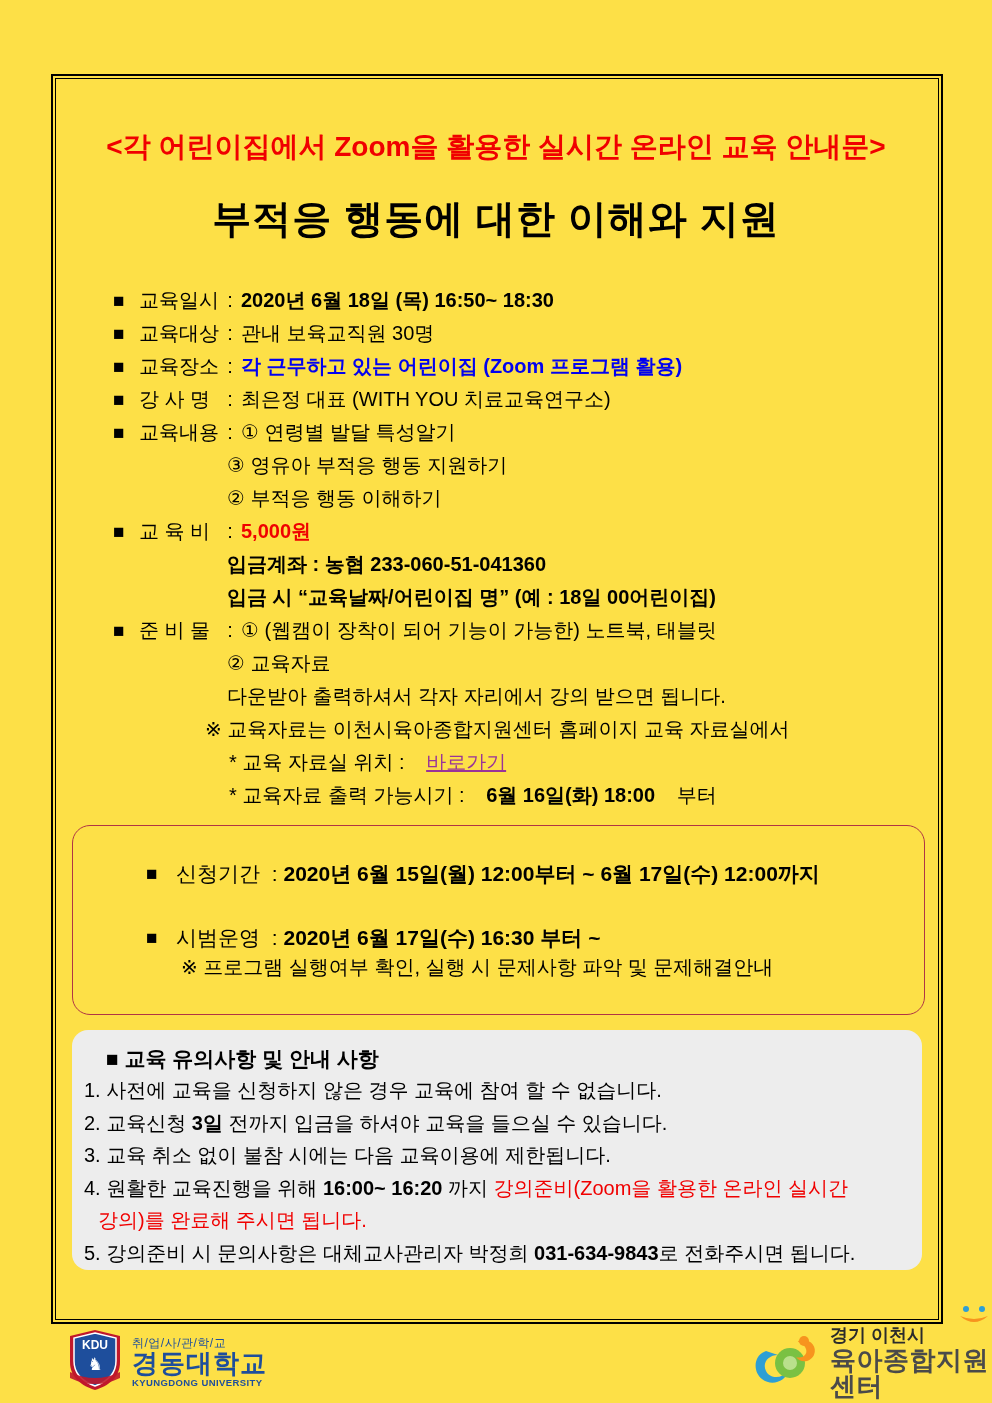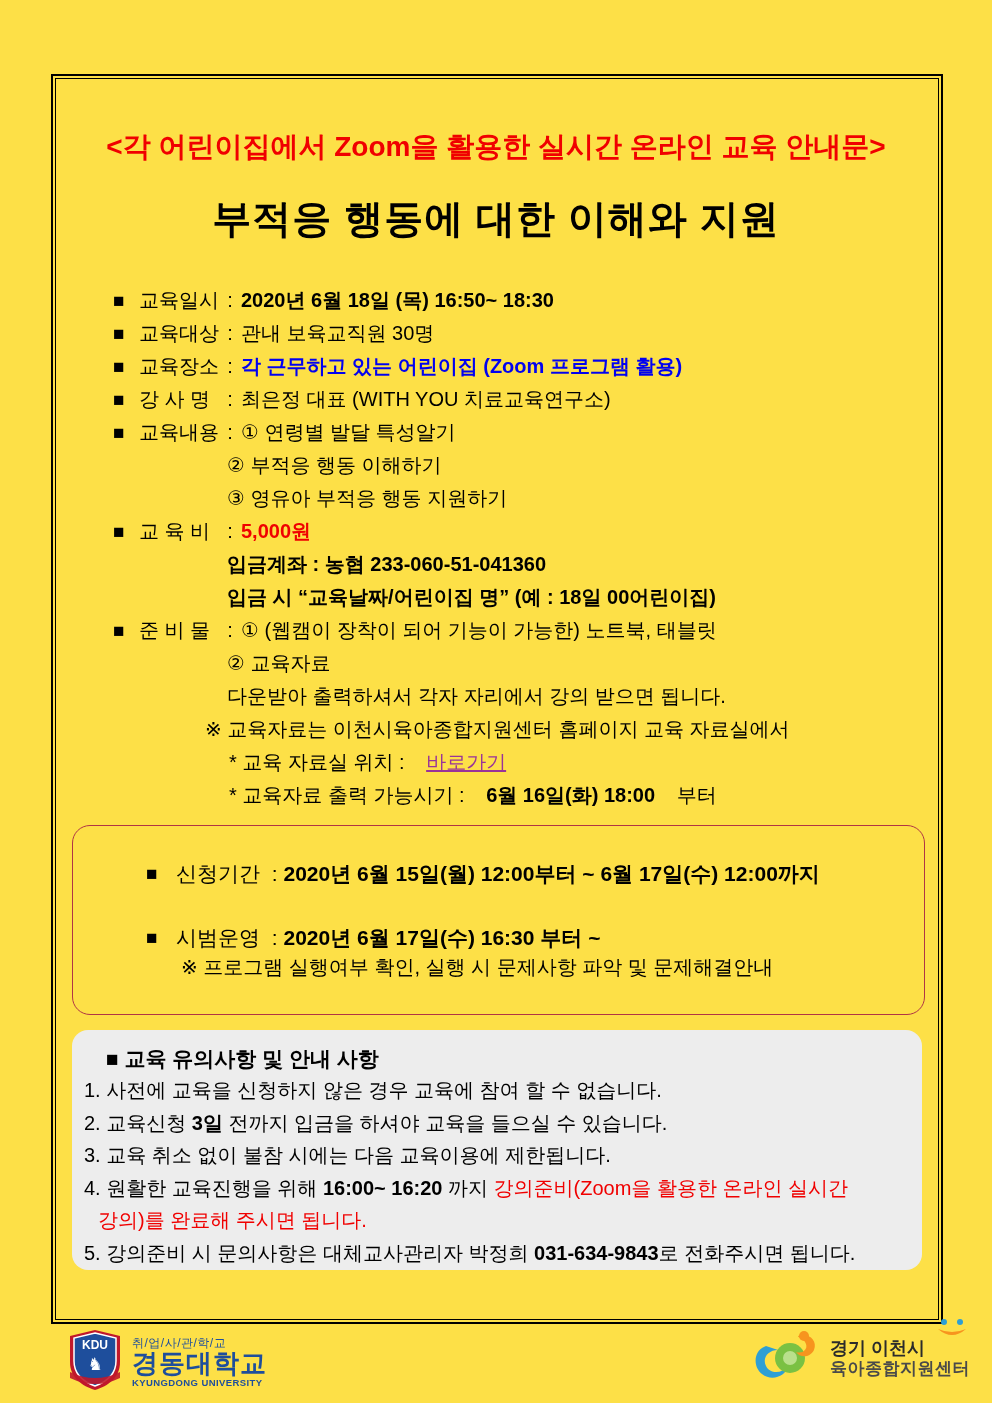--- a/index.html
+++ b/index.html
@@ -62,21 +62,21 @@
   
   .footer-kdu{ position:absolute; left:66px; top:1328px; display:flex; align-items:center; }
   .kdu-text{ margin-left:8px; color:#1e4e9c; line-height:1; }
   .kdu-tag{ font-size:12px; letter-spacing:0.5px; }
   .kdu-ko{ font-size:26px; font-weight:bold; margin-top:1px; letter-spacing:1px;}
   .kdu-en{ font-size:9.5px; font-weight:bold; letter-spacing:0.4px; margin-top:2px;}
 
   .footer-icheon{ position:absolute; left:752px; top:1326px; display:flex; align-items:center;}
   .ich-text{ margin-left:6px; color:#3d3d3d; line-height:1; position:relative;}
   .ich-region{ font-size:18px; font-weight:bold; color:#2b2b2b;}
-  .ich-name{ font-size:17px; font-weight:bold; color:#4a4a4a; margin-top:3px; letter-spacing:0.5px;}
+  .ich-name{ font-size:26px; font-weight:bold; color:#4a4a4a; margin-top:3px; letter-spacing:0.5px;}
   .ich-smiley{ position:absolute; right:-2px; top:-22px; }
 </style>
 </head>
 <body>
 
 <div id="page">
 
   <div class="frame-outer">
     <div class="frame-inner"></div>
   </div>
@@ -114,24 +114,24 @@
         <span>최은정 대표 (WITH YOU 치료교육연구소)</span>
     </div>
 
     <div class="iline">
       <span class="mk">■</span>
         <span class="lb">교육내용</span>
         <span class="co">:</span>
         <span>① 연령별 발달 특성알기</span>
     </div>
     <div class="iline ind">
+        <span>③ 영유아 부적응 행동 지원하기</span>
+      </div>
+    <div class="iline ind">
         <span>② 부적응 행동 이해하기</span>
-      </div>
-    <div class="iline ind">
-        <span>③ 영유아 부적응 행동 지원하기</span>
       </div>
 
     <div class="iline">
       <span class="mk">■</span>
         <span class="lb">교 육 비</span>
         <span class="co">:</span>
         <span class="redb">5,000원</span>
     </div>
     <div class="iline ind b">
         <span>입금계좌 : 농협 233-060-51-041360</span>

